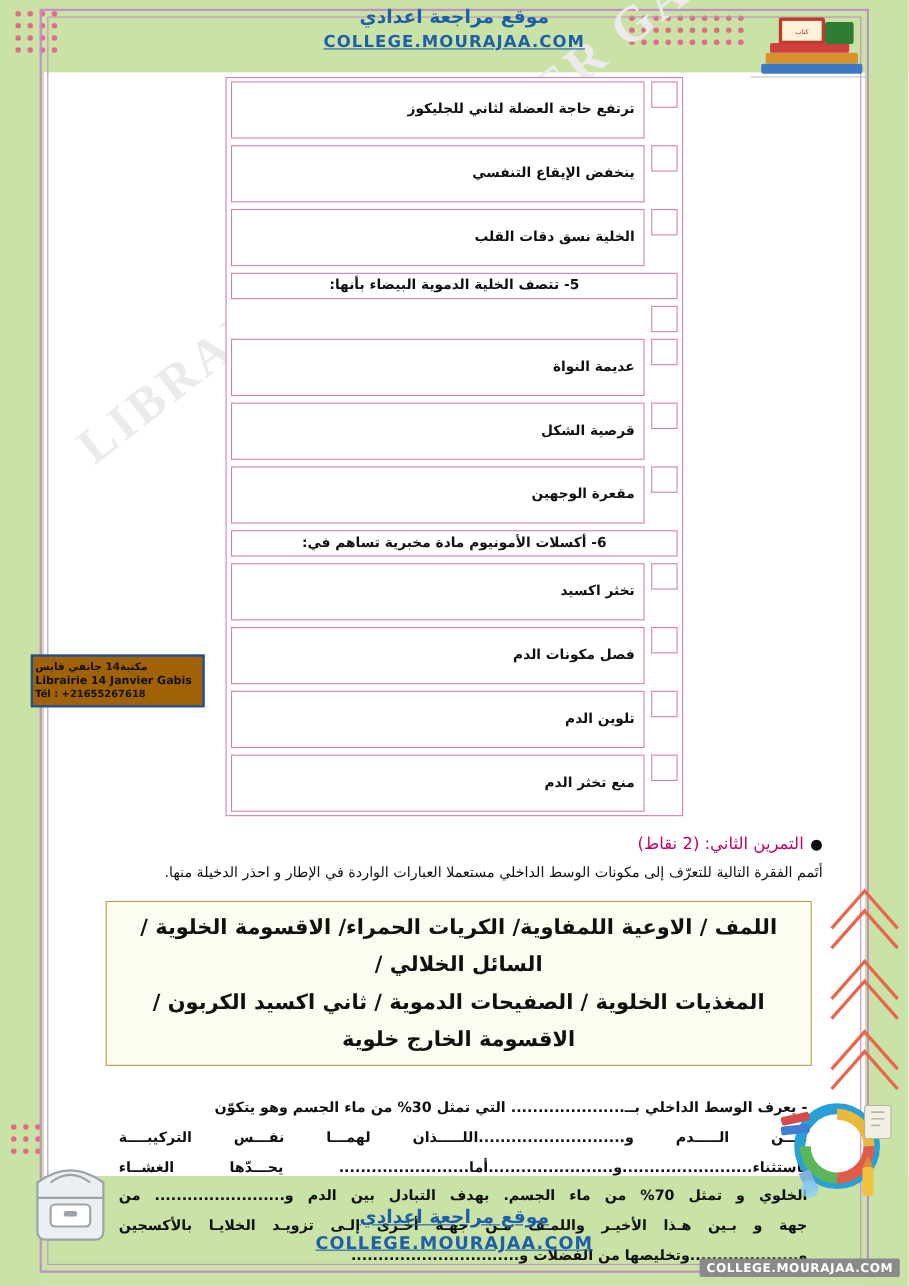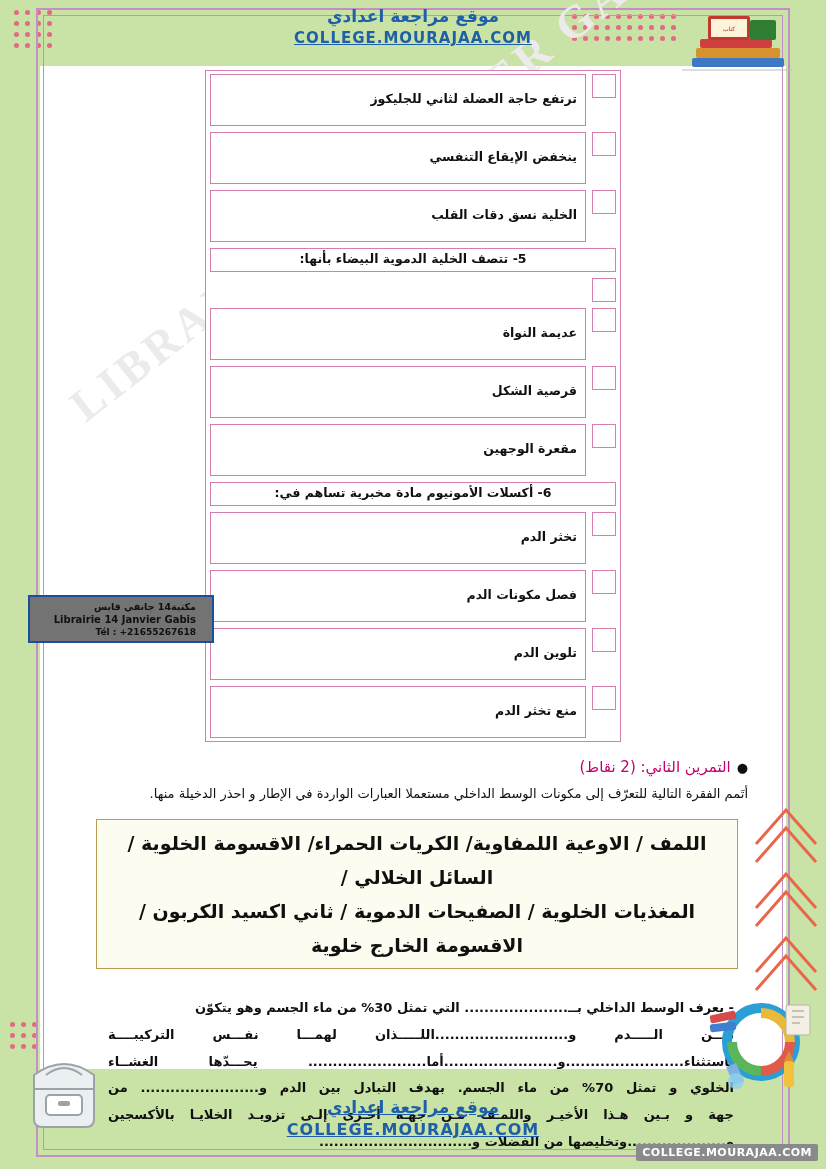--- a/index.html
+++ b/index.html
@@ -98,22 +98,22 @@
     background:#fff;white-space:nowrap;overflow:hidden;
   }
   .mcq-head{
     border:1px solid #d57fb0;margin:3px 4px;height:22px;line-height:20px;
     padding:0 8px;font-size:12.5px;font-weight:bold;color:#101010;text-align:center;
   }
 
   
   .stamp{
     position:absolute;left:28px;top:595px;width:150px;
-    border:2px solid #1a4fa0;background:#737373;
-    text-align:right;padding:4px 16px;z-index:5;
+    border:2px solid #1a4fa0;background:#a16207;
+    text-align:left;padding:4px 2px;z-index:5;
   }
   .stamp .s1{font-size:9.5px;color:#101010;font-weight:bold;}
   .stamp .s2{font-size:10px;color:#101010;font-weight:bold;margin-top:2px;}
   .stamp .s3{font-size:9px;color:#101010;font-weight:bold;margin-top:2px;}
 
   
   .ex-title{
     margin-top:16px;text-align:right;font-size:15px;font-weight:normal;color:#c0006c;
     direction:rtl;
   }
@@ -274,21 +274,21 @@
     </div>
     <div class="mcq-row">
       <div class="mcq-box"></div>
       <div class="mcq-text">مقعرة الوجهين</div>
     </div>
 
     <div class="mcq-head">6- أكسلات الأمونيوم مادة مخبرية تساهم في:</div>
 
     <div class="mcq-row">
       <div class="mcq-box"></div>
-      <div class="mcq-text">تخثر الدم</div>
+      <div class="mcq-text">تخثر اكسيد</div>
     </div>
     <div class="mcq-row">
       <div class="mcq-box"></div>
       <div class="mcq-text">فصل مكونات الدم</div>
     </div>
     <div class="mcq-row">
       <div class="mcq-box"></div>
       <div class="mcq-text">تلوين الدم</div>
     </div>
     <div class="mcq-row">

